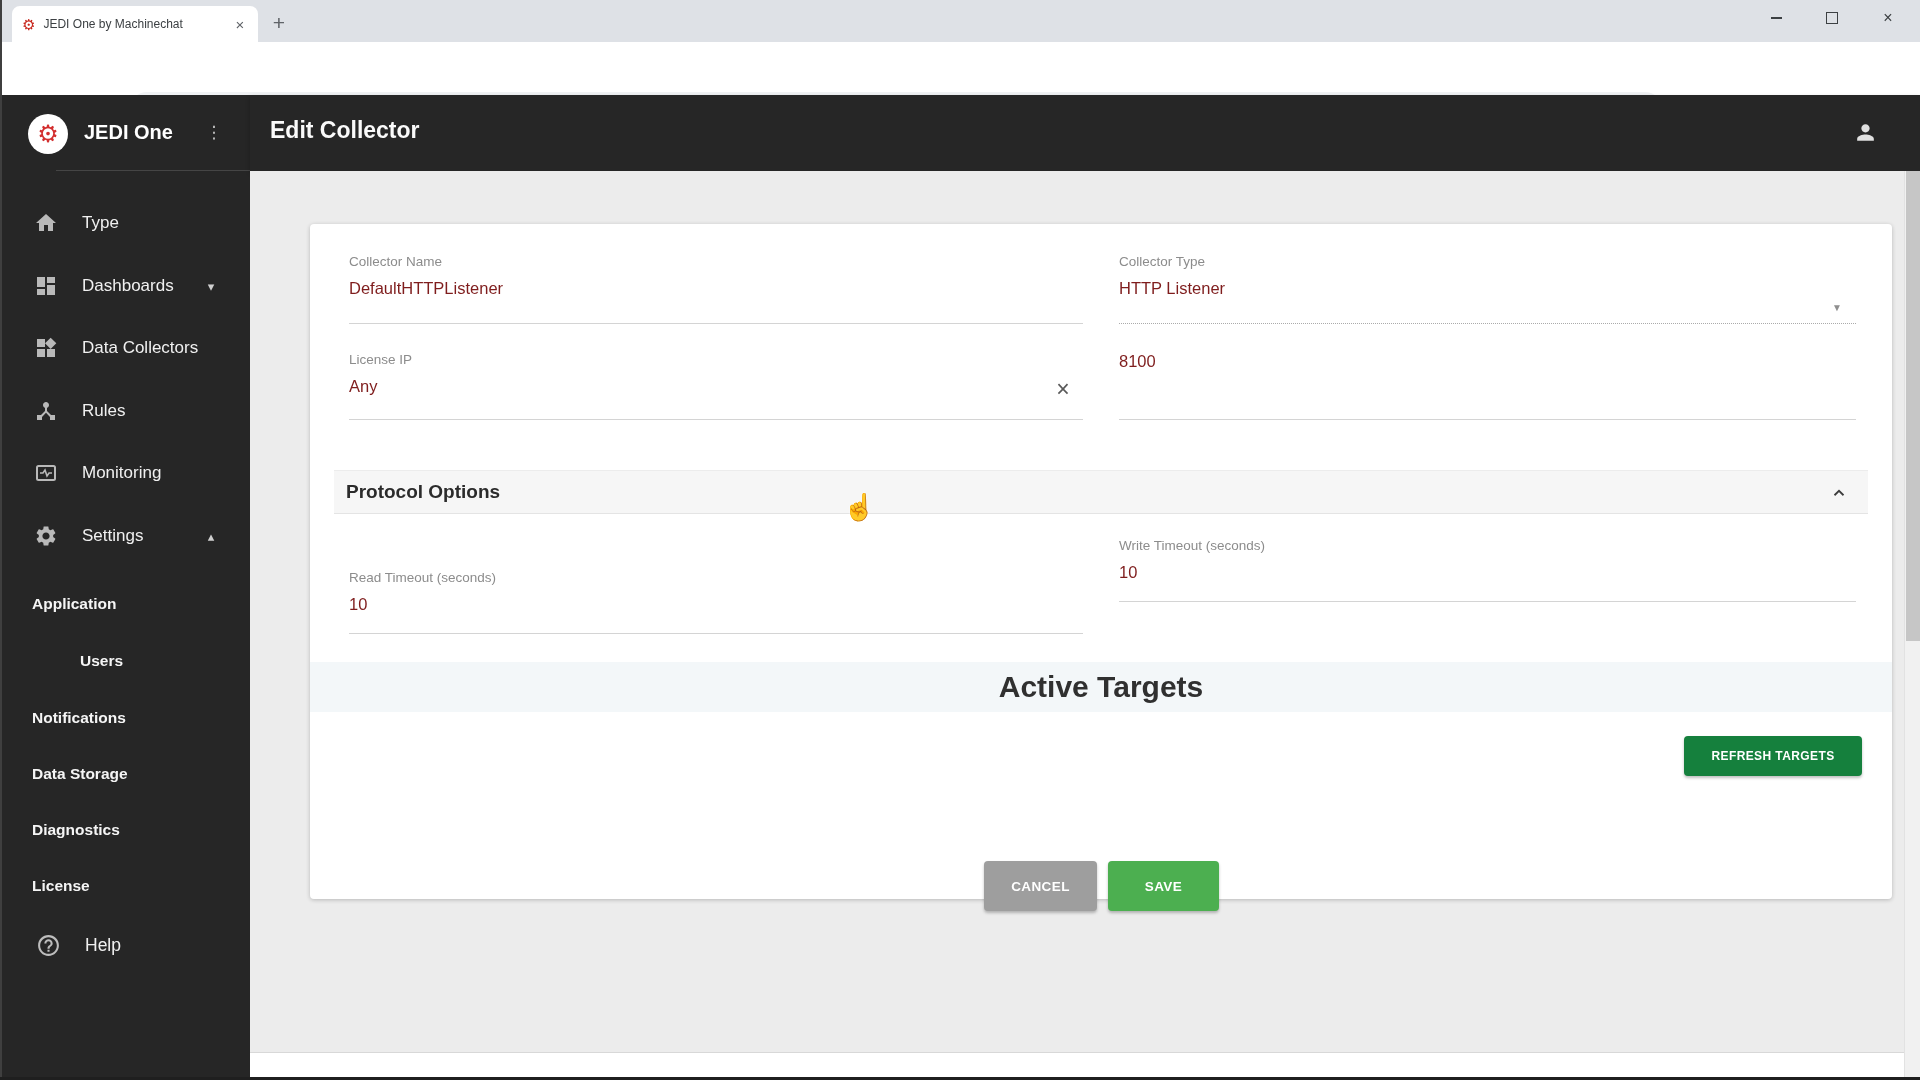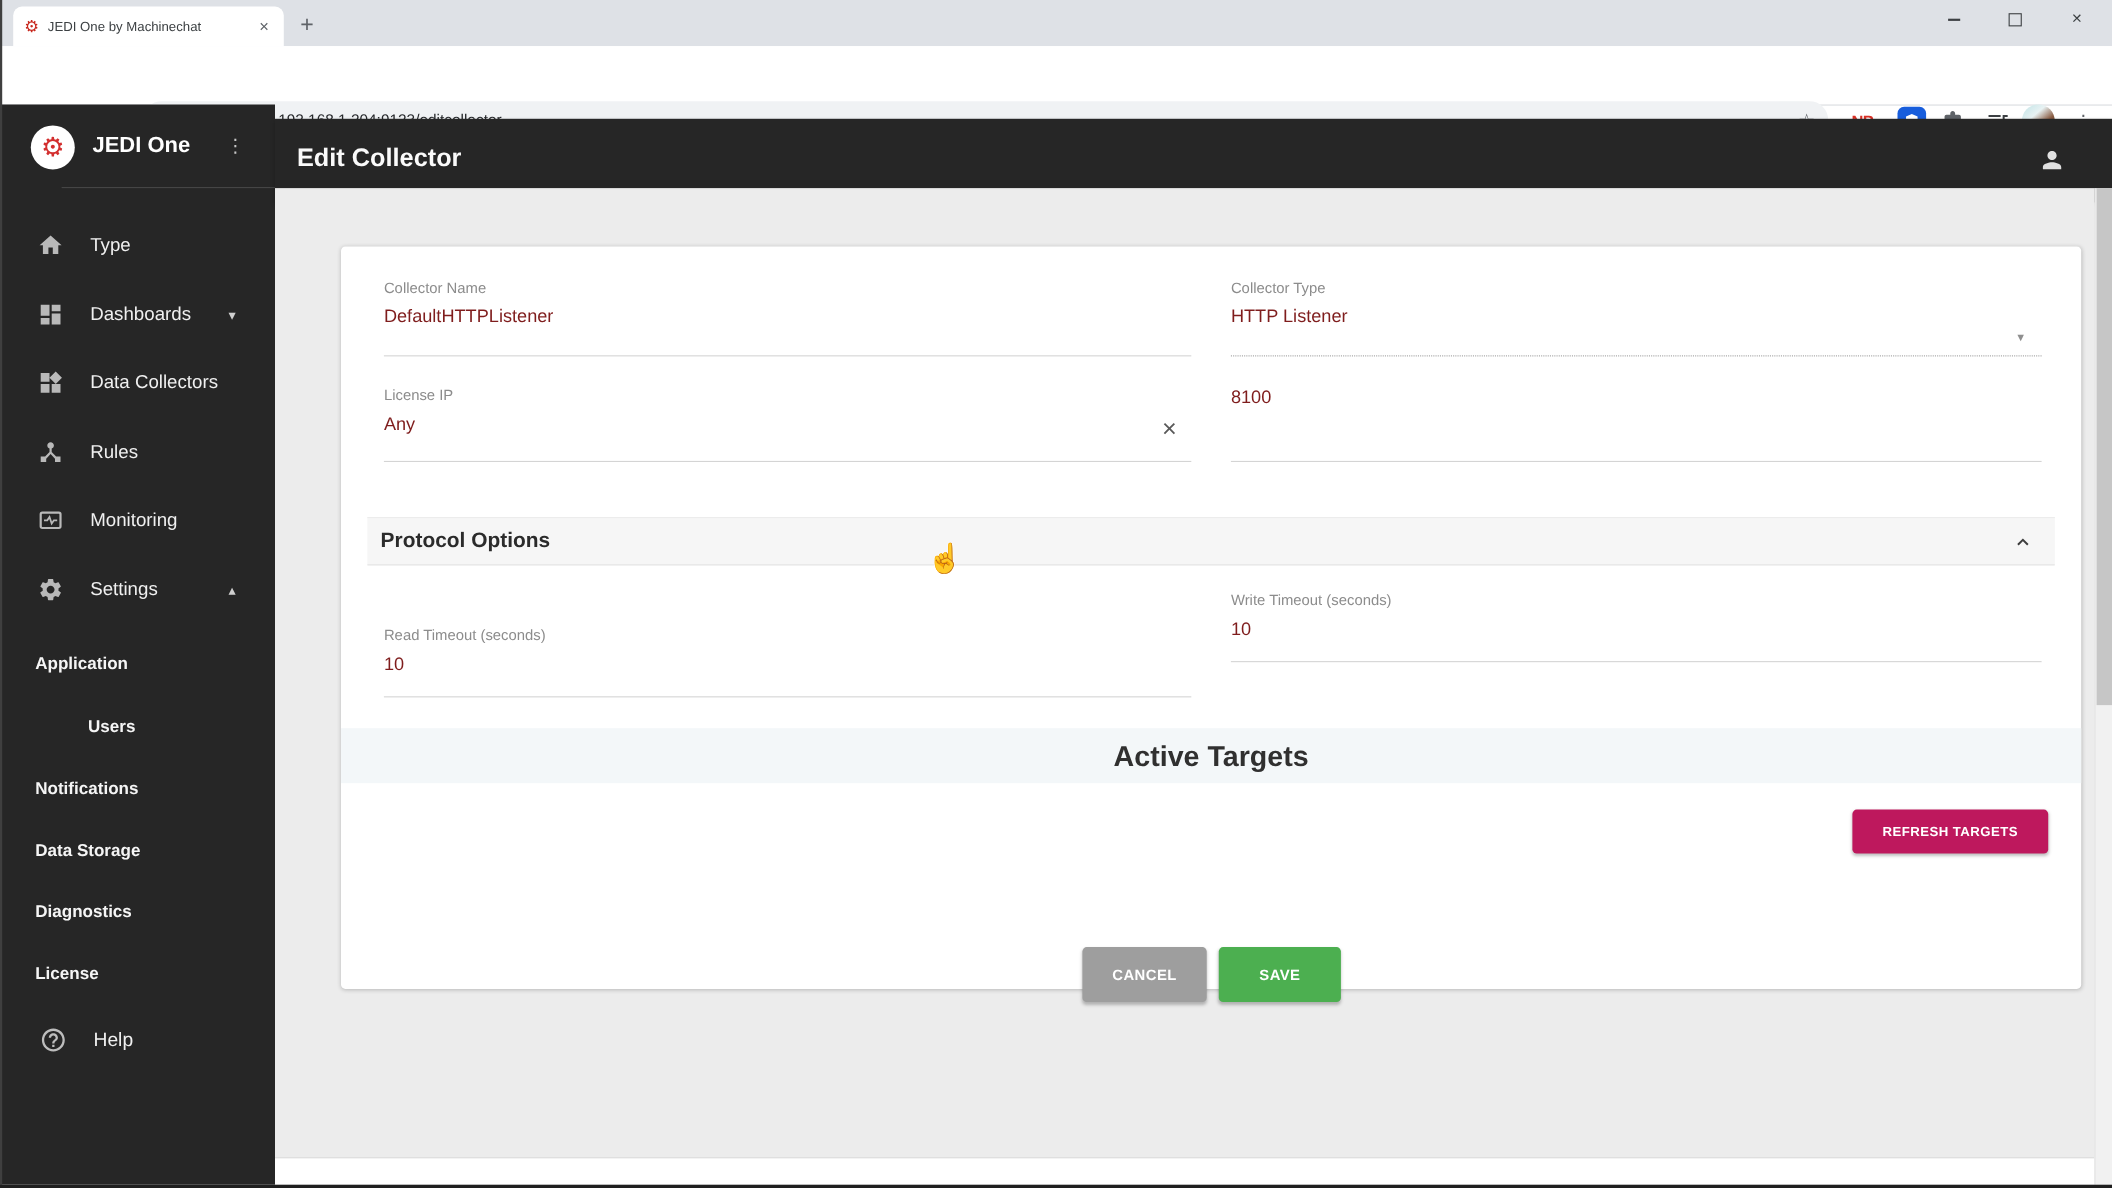--- a/index.html
+++ b/index.html
@@ -54,21 +54,21 @@
   .nav-ic{position:absolute;left:34px;width:24px;height:24px;color:#b9b9b9;}
   .nav-label{position:absolute;left:82px;font-size:17px;color:#f0f0f0;}
   .nav-caret{position:absolute;left:200px;width:22px;text-align:center;font-size:13px;color:#cfcfcf;}
   .sub-item{position:absolute;left:0;width:250px;height:30px;display:flex;align-items:center;}
   .sub-label{position:absolute;left:32px;font-size:15.5px;font-weight:bold;color:#f5f5f5;}
   .help-item{position:absolute;left:0;top:828px;width:250px;height:44px;}
   .help-ic{position:absolute;left:36px;top:10px;width:25px;height:25px;color:#bdbdbd;}
   .help-label{position:absolute;left:85px;top:12px;font-size:17.5px;color:#f0f0f0;}
 
   
-  .appheader{position:absolute;left:250px;top:108px;width:1670px;height:76px;background:#262626;
+  .appheader{position:absolute;left:250px;top:95px;width:1670px;height:76px;background:#262626;
        box-shadow:0 2px 4px rgba(0,0,0,0.25);}
   .page-title{position:absolute;left:20px;top:22px;font-size:23px;font-weight:bold;color:#fafafa;}
   .person-ic{position:absolute;left:1603px;top:25px;width:25px;height:25px;color:#e0e0e0;}
 
   
   .content{position:absolute;left:250px;top:171px;width:1654px;height:881px;background:#ececec;}
   .whitestrip{position:absolute;left:250px;top:1052px;width:1654px;height:25px;background:#fff;
        border-top:1px solid #d8d8d8;}
   .scrollbar{position:absolute;left:1904px;top:171px;width:16px;height:906px;background:#f1f1f1;
        border-left:1px solid #e2e2e2;box-sizing:border-box;}
@@ -89,24 +89,24 @@
        justify-content:center;font-size:23px;color:#595959;}
   .proto-bar{position:absolute;left:24px;top:246px;width:1534px;height:44px;background:#f6f6f6;
        border-top:1px solid #ececec;border-bottom:1px solid #e4e4e4;box-sizing:border-box;
        display:flex;align-items:center;}
   .proto-title{margin-left:12px;font-size:19px;font-weight:bold;color:#2b2b2b;}
   .proto-chev{position:absolute;right:20px;top:13px;width:18px;height:18px;color:#3d3d3d;}
   .f-read{left:39px;top:314px;width:734px;height:64px;margin-top:32px;}
   .f-write{left:809px;top:314px;width:737px;height:64px;}
   .at-band{position:absolute;left:0;top:438px;width:1582px;height:50px;background:#f3f7f9;
        display:flex;align-items:center;justify-content:center;}
-  .at-title{font-size:26px;font-weight:bold;color:#303030;}
+  .at-title{font-size:30px;font-weight:bold;color:#303030;}
   .btn{position:absolute;border-radius:4px;display:flex;align-items:center;justify-content:center;
        color:#fff;font-weight:bold;letter-spacing:0.4px;box-shadow:0 2px 3px rgba(0,0,0,0.25);cursor:pointer;}
-  .refresh-btn{left:1374px;top:512px;width:178px;height:40px;background:#be185d;font-size:12px;}
+  .refresh-btn{left:1374px;top:512px;width:178px;height:40px;background:#15803d;font-size:12px;}
   .cancel-btn{left:674px;top:637px;width:113px;height:50px;background:#9e9e9e;font-size:13.5px;}
   .save-btn{left:798px;top:637px;width:111px;height:50px;background:#4caf50;font-size:13.5px;}
 
   .cursor{position:absolute;left:843px;top:492px;font-size:26px;color:#1c1c1c;
        text-shadow:0 0 2px #fff;pointer-events:none;}
 
   .edgeleft{position:absolute;left:0;top:0;width:2px;height:1077px;background:#3f3f3f;}
   .edgebottom{position:absolute;left:0;top:1077px;width:1920px;height:3px;background:#1f1f1f;}
   svg{display:block;}
 </style>

